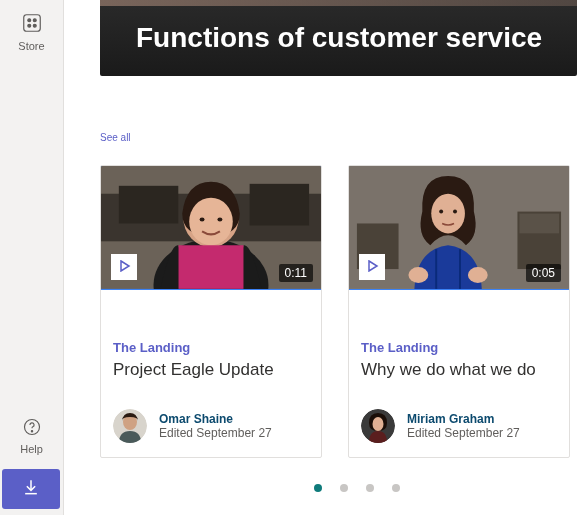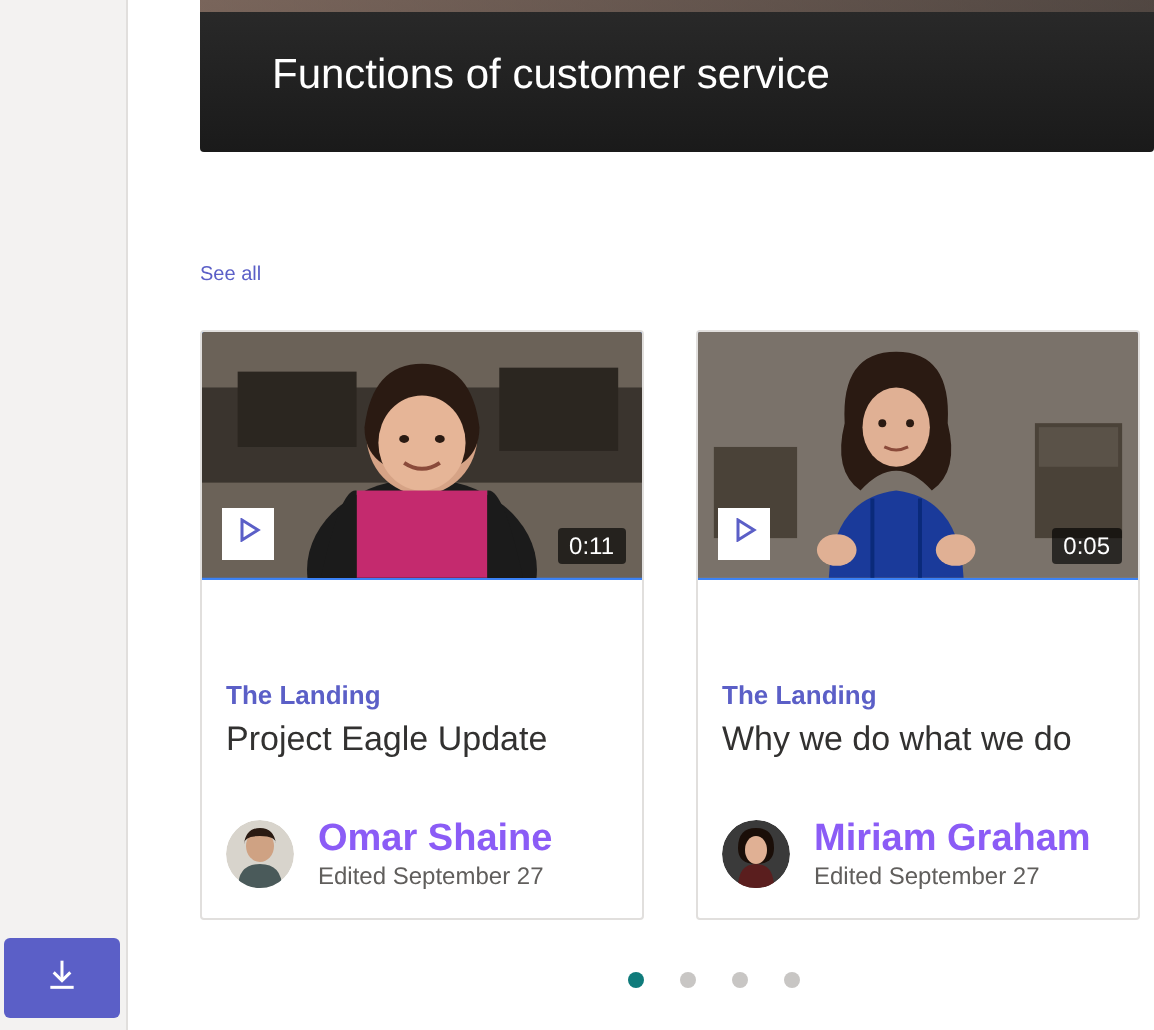--- a/index.html
+++ b/index.html
@@ -5,49 +5,71 @@
 * { margin: 0; padding: 0; box-sizing: border-box; }
 body { font-family: "Segoe UI", -apple-system, sans-serif; background: #fff; color: #323130; width: 577px; height: 515px; overflow: hidden; display: flex; }
 .sidebar { width: 64px; background: #f3f2f1; display: flex; flex-direction: column; align-items: center; padding-top: 6px; border-right: 1px solid #e1dfdd; position: relative; }
 .sidebar-item { display: flex; flex-direction: column; align-items: center; padding: 6px 0; width: 100%; cursor: pointer; color: #605e5c; }
 .sidebar-item .label { font-size: 11px; margin-top: 2px; }
 .sidebar-spacer { flex: 1; }
 .download-btn { position: absolute; left: 2px; bottom: 6px; width: 58px; height: 40px; background: #5b5fc7; border-radius: 3px; display: flex; align-items: center; justify-content: center; cursor: pointer; }
 .main { flex: 1; padding: 0 0 20px 0; overflow: hidden; }
 .hero { margin-left: 36px; margin-top: 0; height: 76px; background: linear-gradient(180deg, #2a2a2a 0%, #1a1a1a 100%); display: flex; align-items: center; padding-left: 36px; position: relative; border-bottom-left-radius: 2px; border-bottom-right-radius: 2px; }
 .hero::before { content: ""; position: absolute; left: 0; top: 0; right: 0; height: 6px; background: linear-gradient(90deg, rgba(200,160,140,0.5), rgba(120,100,90,0.5)); }
-.hero-title { color: #fff; font-size: 21px; font-weight: 400; }
+.hero-title { color: #fff; font-size: 28px; font-weight: 700; }
 .section { margin: 56px 0 0 36px; }
 .section-header { display: flex; align-items: baseline; justify-content: space-between; padding-right: 12px; }
 .section-title { font-size: 22px; font-weight: 400; color: #323130; }
 .see-all { color: #5b5fc7; font-size: 10px; cursor: pointer; }
 .cards { display: flex; gap: 26px; margin-top: 22px; }
 .card { width: 222px; border: 1px solid #e1dfdd; border-radius: 2px; overflow: hidden; background: #fff; cursor: pointer; }
 .thumb { height: 124px; position: relative; background: #3b82f6; overflow: hidden; }
 .thumb-scene { position: absolute; inset: 0; }
 .play-btn { position: absolute; left: 10px; bottom: 10px; width: 26px; height: 26px; background: #fff; display: flex; align-items: center; justify-content: center; }
 .play-btn svg { margin-left: 2px; }
 .duration { position: absolute; right: 8px; bottom: 8px; background: rgba(0,0,0,0.65); color: #fff; font-size: 12px; padding: 2px 6px; border-radius: 2px; }
 .card-body { padding: 10px 12px 14px 12px; margin-top: 40px; }
 .category { color: #5b5fc7; font-size: 13px; font-weight: 600; }
 .title { font-size: 17px; font-weight: 400; color: #323130; margin-top: 4px; line-height: 1.3; min-height: 38px; }
 .author-row { display: flex; align-items: center; gap: 12px; margin-top: 12px; }
 .avatar { width: 34px; height: 34px; border-radius: 50%; flex-shrink: 0; }
 .author-meta { display: flex; flex-direction: column; }
-.author-name { font-size: 19px; font-weight: 600; color: #8b5cf6; }
+.author-name { font-size: 12px; font-weight: 600; color: #0c4a6e; }
 .edited { font-size: 12px; color: #605e5c; }
 .dots { display: flex; gap: 18px; justify-content: center; margin-top: 26px; margin-left: 36px; }
 .dot { width: 8px; height: 8px; border-radius: 50%; background: #c8c6c4; cursor: pointer; }
 .dot.active { background: #0f7b7b; }
 </style>
 </head>
 <body>
 
 <div class="sidebar">
+  <div class="sidebar-item">
+    <span>
+      <svg width="22" height="22" viewBox="0 0 24 24" fill="none" stroke="#605e5c" stroke-width="1.3">
+          <rect x="3" y="3" width="18" height="18" rx="3"></rect>
+          <circle cx="9" cy="9" r="1.6" fill="#605e5c"></circle>
+          <circle cx="15" cy="9" r="1.6" fill="#605e5c"></circle>
+          <circle cx="9" cy="15" r="1.6" fill="#605e5c"></circle>
+          <circle cx="15" cy="15" r="1.6" fill="#605e5c"></circle>
+        </svg>
+    </span>
+    <span class="label">Store</span>
+  </div>
   <div class="sidebar-spacer"></div>
+  <div class="sidebar-item">
+    <span>
+      <svg width="20" height="20" viewBox="0 0 24 24" fill="none" stroke="#605e5c" stroke-width="1.4">
+          <circle cx="12" cy="12" r="9"></circle>
+          <path d="M9.5 9.5a2.5 2.5 0 1 1 3.5 2.3c-.8.4-1 .9-1 1.7"></path>
+          <circle cx="12" cy="17" r="0.8" fill="#605e5c"></circle>
+        </svg>
+    </span>
+    <span class="label">Help</span>
+  </div>
   <div style="height:54px"></div>
   <div class="download-btn">
     <span>
       <svg width="20" height="20" viewBox="0 0 24 24" fill="none" stroke="#fff" stroke-width="1.8">
           <path d="M12 4v11"></path>
           <path d="M7 11l5 5 5-5"></path>
           <path d="M5 20h14"></path>
         </svg>
     </span>
   </div>

